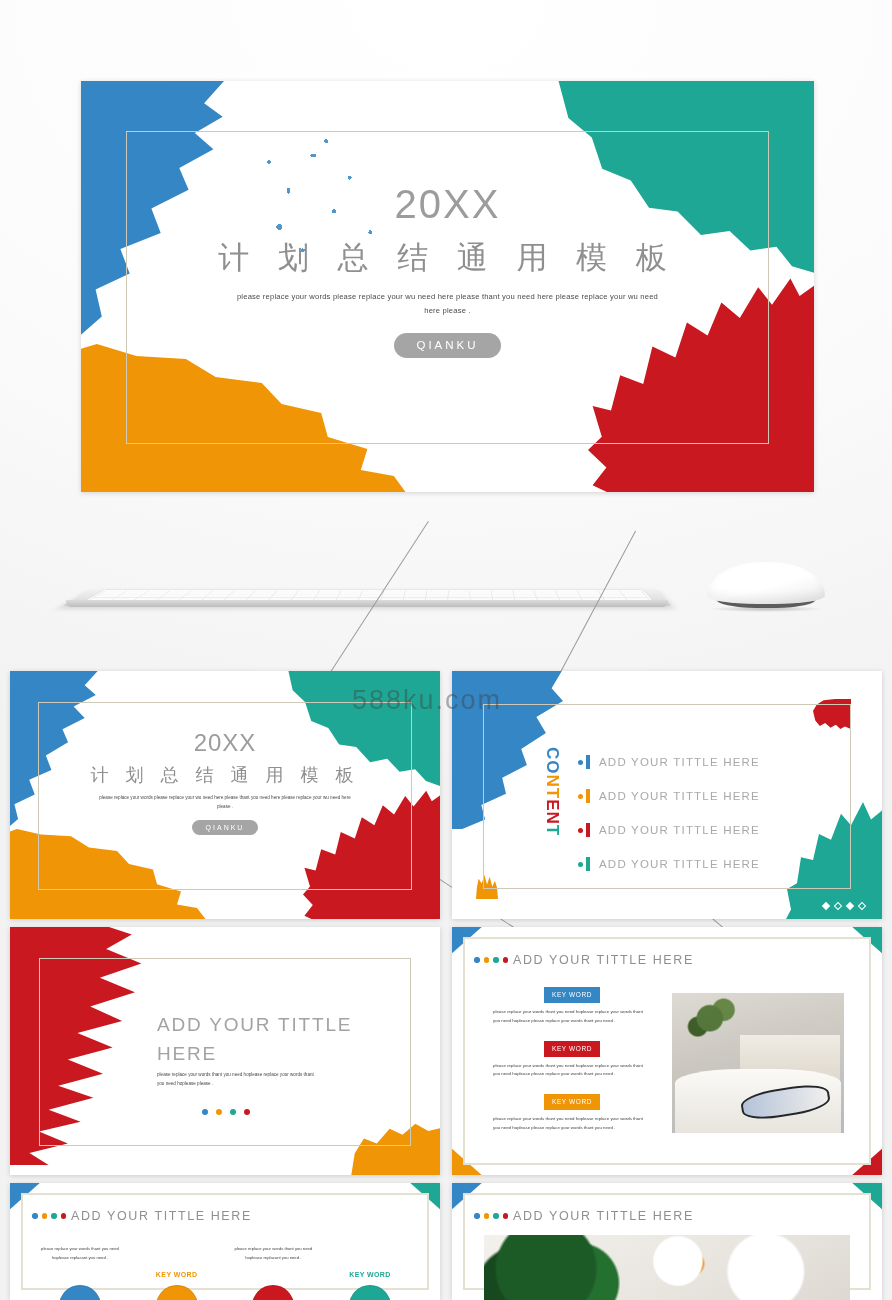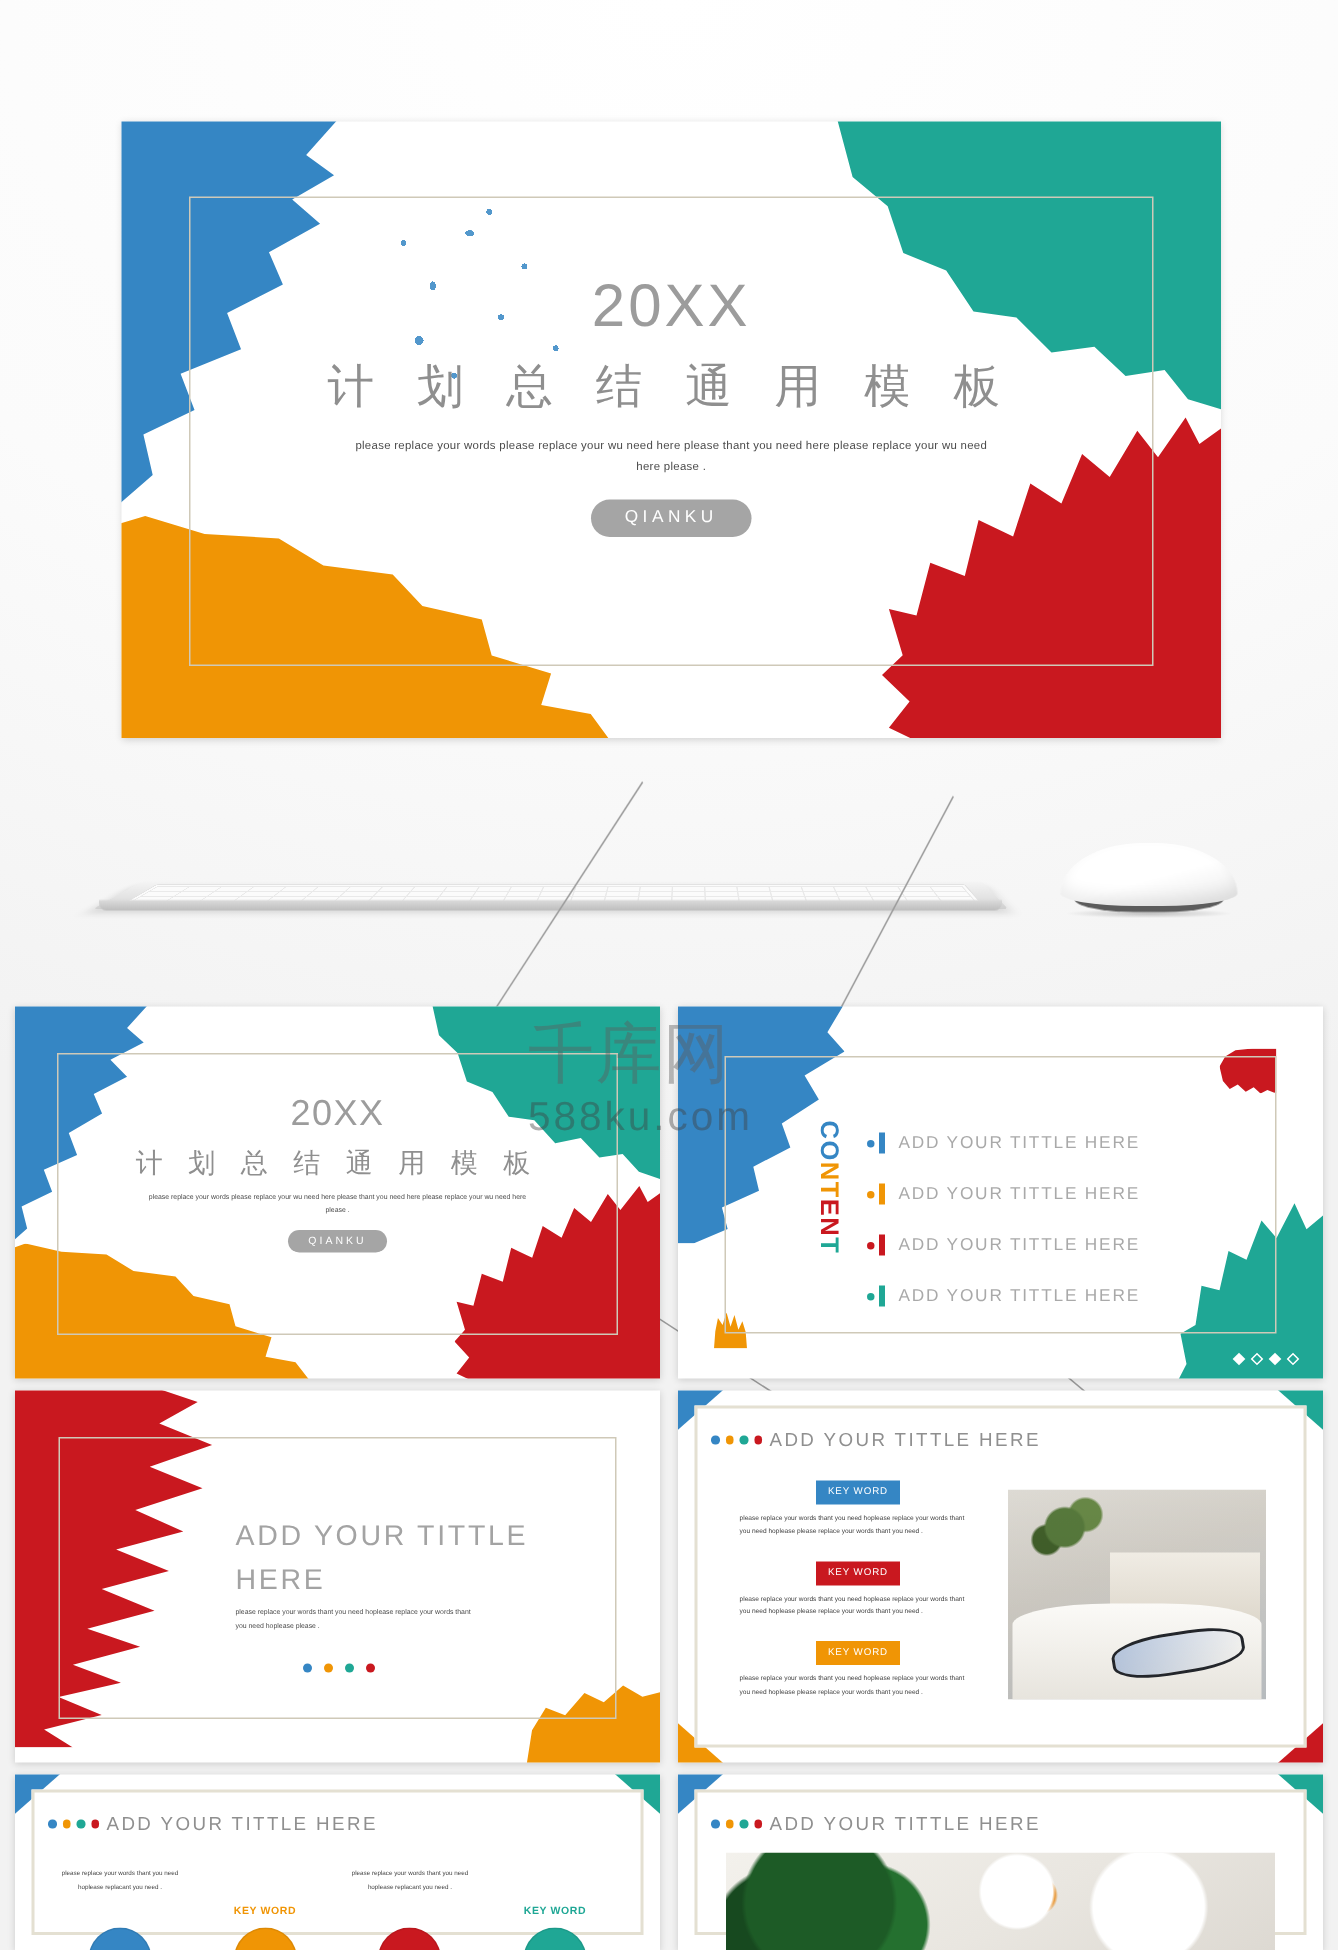--- a/index.html
+++ b/index.html
@@ -556,15 +556,14 @@
     </span>
     <span class="htxt">ADD  YOUR  TITTLE  HERE</span>
   </div>
 
   <div class="photo6">
     <div class="p6-bg"></div>
   </div>
 </div>
 
 <div class="watermark">
-  <div class="wm-logo">千库网</div>
   <div class="wm-sub">588ku.com</div>
 </div>
 
 </body></html>

